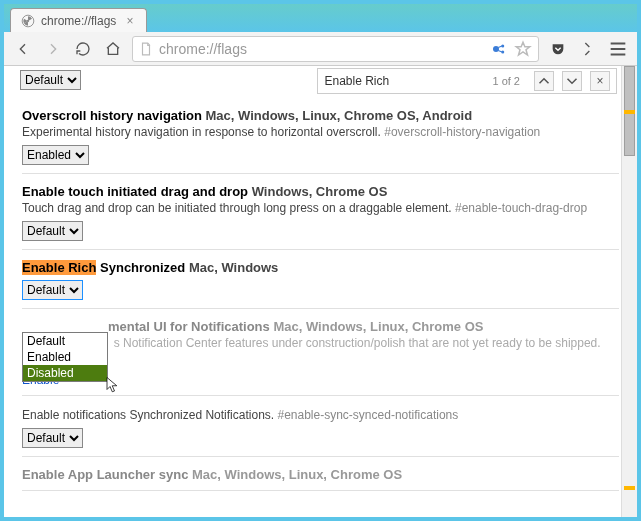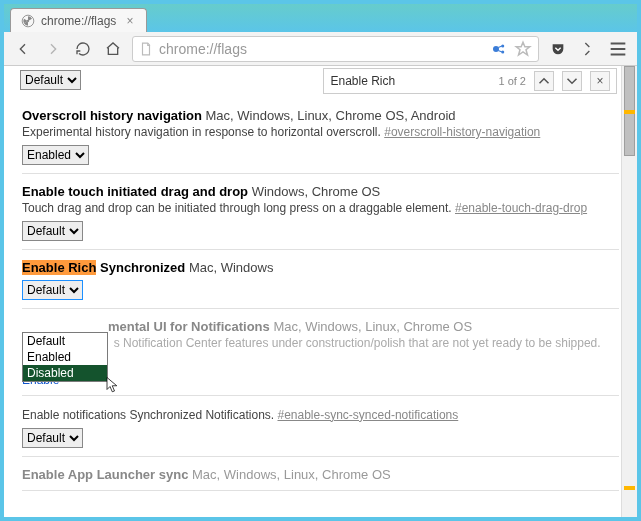--- a/index.html
+++ b/index.html
@@ -18,41 +18,41 @@
 .omnibox .page-icon svg{width:100%;height:100%;color:#bbb}
 .omnibox .ext{margin-left:auto;display:flex;gap:6px;align-items:center}
 .ext-icn{width:18px;height:18px;display:flex;align-items:center;justify-content:center}
 .ext-icn svg{width:100%;height:100%}
 .menu-btn{width:22px;height:22px;color:#555;display:flex;align-items:center;justify-content:center}
 .content{flex:1;position:relative;background:#fff;overflow:hidden}
 .top-sel{position:absolute;left:16px;top:4px}
 select{font-size:12px;border:1px solid #888;background:#eee;height:20px}
 .findbar{position:absolute;right:20px;top:2px;height:26px;background:#fff;border:1px solid #ccc;display:flex;align-items:center;padding:0 6px;gap:8px;font-size:12px}
 .findbar .q{color:#333;width:160px}
-.findbar .cnt{color:#888;font-size:11px;margin-right:0}
+.findbar .cnt{color:#888;font-size:11px;margin-right:6px}
 .findbar .fb-btn{width:20px;height:20px;border:1px solid #ccc;display:flex;align-items:center;justify-content:center;color:#555;background:#f5f5f5}
 .scrollbar{position:absolute;right:0;top:0;bottom:0;width:16px;background:#f1f1f1;border-left:1px solid #ddd}
 .thumb{position:absolute;top:0;left:2px;right:2px;height:90px;background:#c0c0c0;border:1px solid #9e9e9e}
 .mark{position:absolute;left:2px;right:2px;height:4px;background:#ffb700}
 .flags{padding:32px 18px 12px 18px;overflow:hidden}
 .flag{border-bottom:1px solid #e0e0e0;padding:10px 0 8px 0}
 .flag.dim .ttl{color:#888}
 .flag.dim .desc{color:#aaa}
 .ttl{font-size:13px;color:#000}
 .ttl .nm{font-weight:bold}
-.ttl .plat{font-weight:normal;color:#444}
+.ttl .plat{font-weight:bold;color:#444}
 .flag.dim .plat{color:#999}
 .desc{font-size:12px;color:#444;margin-top:1px;line-height:1.35}
-.hash{color:#888;text-decoration:underline}
+.hash{color:#888;}
 .ctrl{margin-top:5px}
 .hl{background:#ff9a3c}
 .hl2{background:#ffff00}
 .dd-open{position:absolute;left:18px;top:266px;width:86px;background:#fff;border:1px solid #7a7a7a;font-size:12px;z-index:10}
 .dd-open div{padding:1px 4px;color:#000}
-.dd-open .sel{background:#14532d;color:#fff}
+.dd-open .sel{background:#4d7c0f;color:#fff}
 .enable-link{color:#1155cc;font-size:12px}
 .cursor{position:absolute;left:100px;top:310px;z-index:20}
 .cursor svg{width:18px;height:18px}
 </style>
 </head>
 <body>
 
 <div class="window">
   <div class="tab-strip">
     <div class="tab">

